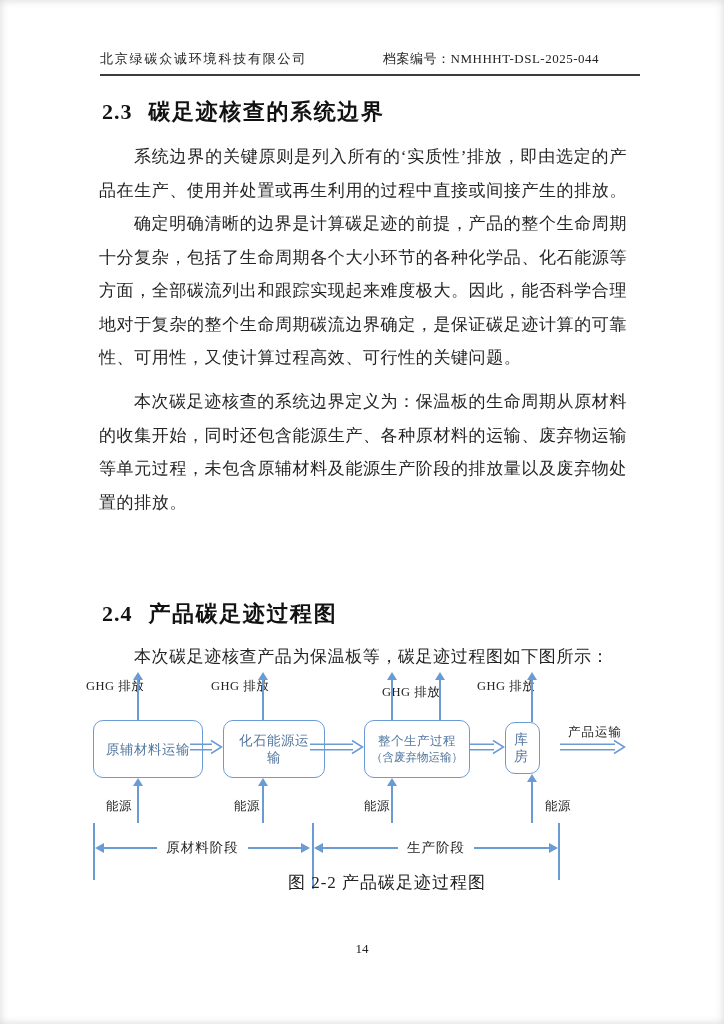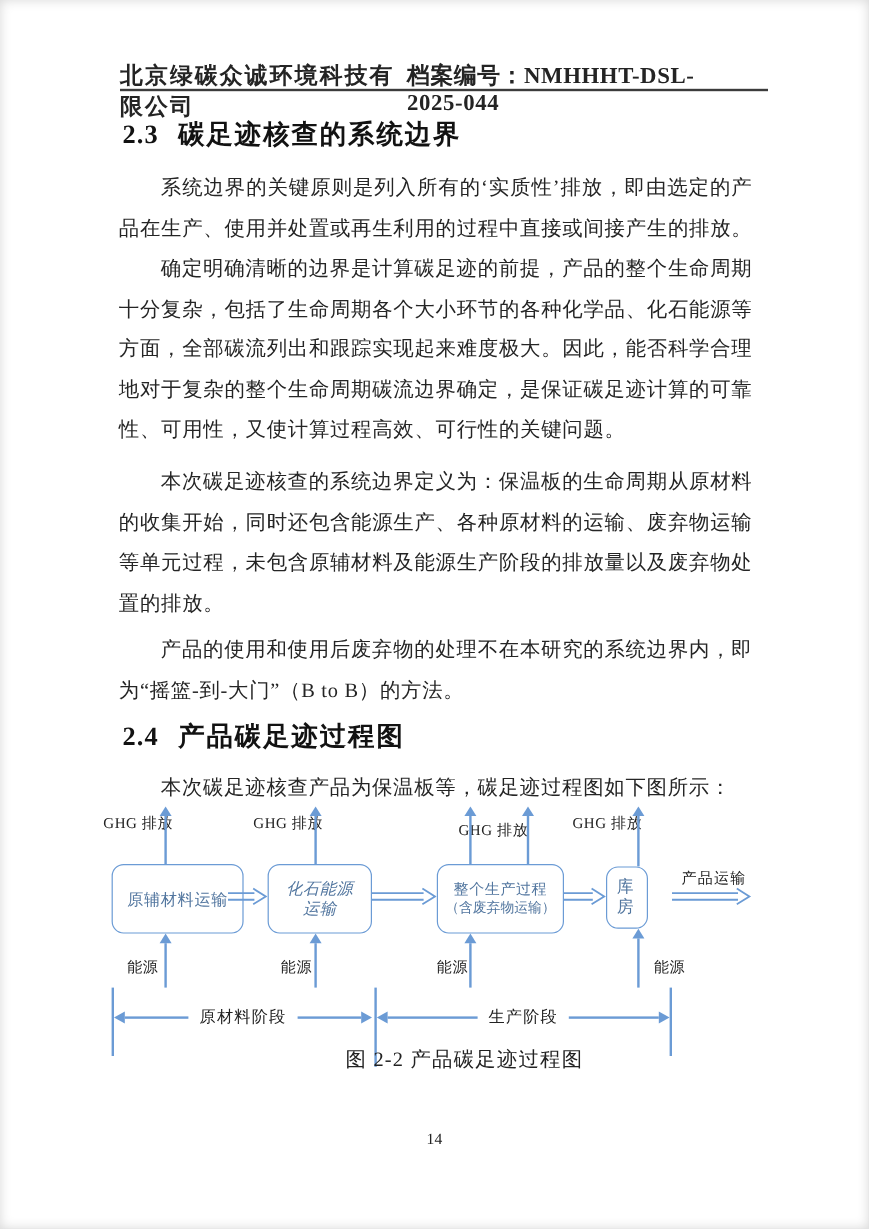--- a/index.html
+++ b/index.html
@@ -2,21 +2,21 @@
 <html><head>
 <meta charset="utf-8">
 <style>
   html,body{margin:0;padding:0;background:#e9e9e9;}
   .page{
     position:relative;width:724px;height:1024px;margin:0 auto;background:#ffffff;
     font-family:"Liberation Serif", serif;color:#252525;overflow:hidden;
     box-shadow:inset 0 0 10px rgba(0,0,0,.16);
   }
   
-  .hdr{position:absolute;left:100px;right:84px;top:50px;display:flex;justify-content:space-between;align-items:baseline;font-size:19px;font-weight:700;color:#242424;}
+  .hdr{position:absolute;left:100px;right:84px;top:50px;display:flex;justify-content:space-between;align-items:baseline;font-size:13px;font-weight:400;color:#242424;}
   .hdr .co{letter-spacing:1.8px;}
   .hdr .arch{margin-right:41px;letter-spacing:.5px;}
   .hdr-rule{position:absolute;left:100px;right:84px;top:74px;height:2px;background:#3c3c3c;}
   
   .hsec{position:absolute;left:102px;display:flex;align-items:baseline;font-size:22px;font-weight:bold;color:#121212;line-height:24px;white-space:nowrap;}
   .hsec .num{letter-spacing:1px;margin-right:16px;font-family:"Liberation Serif",serif;}
   .hsec .ttl{letter-spacing:1.6px;}
   .para{position:absolute;left:99px;width:528px;text-align:justify;font-size:17px;line-height:33.5px;letter-spacing:.6px;text-indent:35px;color:#252525;margin:0;}
   
   .diag{position:absolute;left:86px;top:668px;width:566px;height:240px;font-family:"Liberation Serif",serif;}
@@ -51,21 +51,20 @@
   </div>
   <div class="hdr-rule"></div>
 
   <div class="hsec" style="top:100px;">
     <span class="num">2.3</span>
     <span class="ttl">碳足迹核查的系统边界</span>
   </div>
   <p class="para" style="top:140px;">系统边界的关键原则是列入所有的‘实质性’排放，即由选定的产品在生产、使用并处置或再生利用的过程中直接或间接产生的排放。</p>
   <p class="para" style="top:385px;">本次碳足迹核查的系统边界定义为：保温板的生命周期从原材料的收集开始，同时还包含能源生产、各种原材料的运输、废弃物运输等单元过程，未包含原辅材料及能源生产阶段的排放量以及废弃物处置的排放。</p>
   <p class="para" style="top:207px;">确定明确清晰的边界是计算碳足迹的前提，产品的整个生命周期十分复杂，包括了生命周期各个大小环节的各种化学品、化石能源等方面，全部碳流列出和跟踪实现起来难度极大。因此，能否科学合理地对于复杂的整个生命周期碳流边界确定，是保证碳足迹计算的可靠性、可用性，又使计算过程高效、可行性的关键问题。</p>
-  <p class="para" style="top:525px;">产品的使用和使用后废弃物的处理不在本研究的系统边界内，即为“摇篮-到-大门”（B to B）的方法。</p>
 
   <div class="hsec" style="top:602px;">
     <span class="num">2.4</span>
     <span class="ttl">产品碳足迹过程图</span>
   </div>
   <p class="para" style="top:640px;">本次碳足迹核查产品为保温板等，碳足迹过程图如下图所示：</p>
 
   <div class="diag">
 
     <span class="dlabel" style="left:0;top:10px;">GHG 排放</span>
@@ -75,21 +74,21 @@
 
     <div class="varrow" style="left:51px;top:12px;height:40px;"></div>
     <div class="varrow" style="left:176px;top:12px;height:40px;"></div>
     <div class="varrow" style="left:305px;top:12px;height:40px;"></div>
     <div class="varrow" style="left:353px;top:12px;height:40px;"></div>
     <div class="varrow" style="left:445px;top:12px;height:42px;"></div>
 
     <div class="pbox" style="left:7px;top:52px;width:110px;height:58px;">
       <span class="l1">原辅材料运输</span>
     </div>
-    <div class="pbox" style="left:137px;top:52px;width:87px;height:58px;padding:0 14px;font-style:italic;">
+    <div class="pbox" style="left:137px;top:52px;width:102px;height:58px;padding:0 14px;">
       <span class="l1">化石能源运输</span>
     </div>
     <div class="pbox" style="left:278px;top:52px;width:106px;height:58px;">
       <span class="l1" style="font-size:12.5px;">整个生产过程</span>
       <span class="l2">（含废弃物运输）</span>
     </div>
     <div class="pbox small" style="left:419px;top:54px;width:35px;height:52px;">
       <span class="l1">库房</span>
     </div>
 

